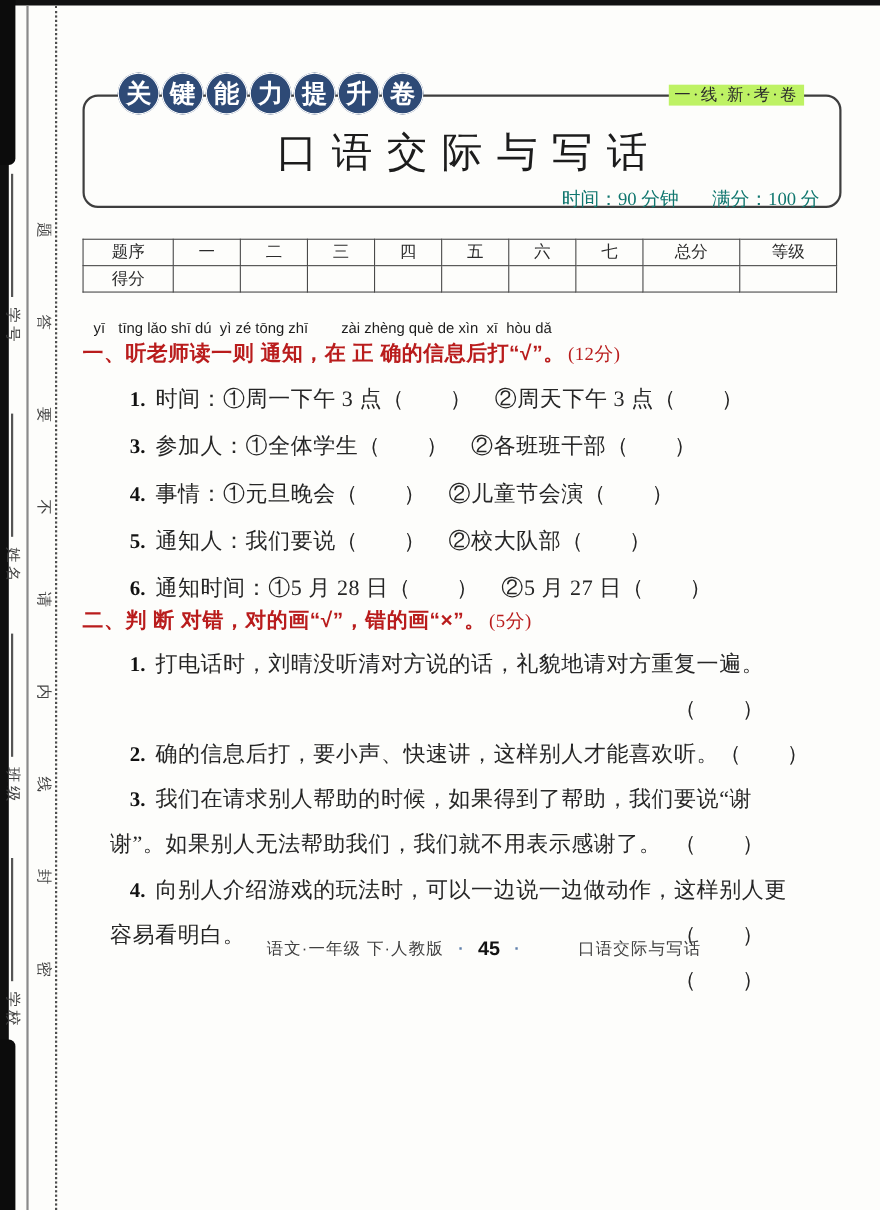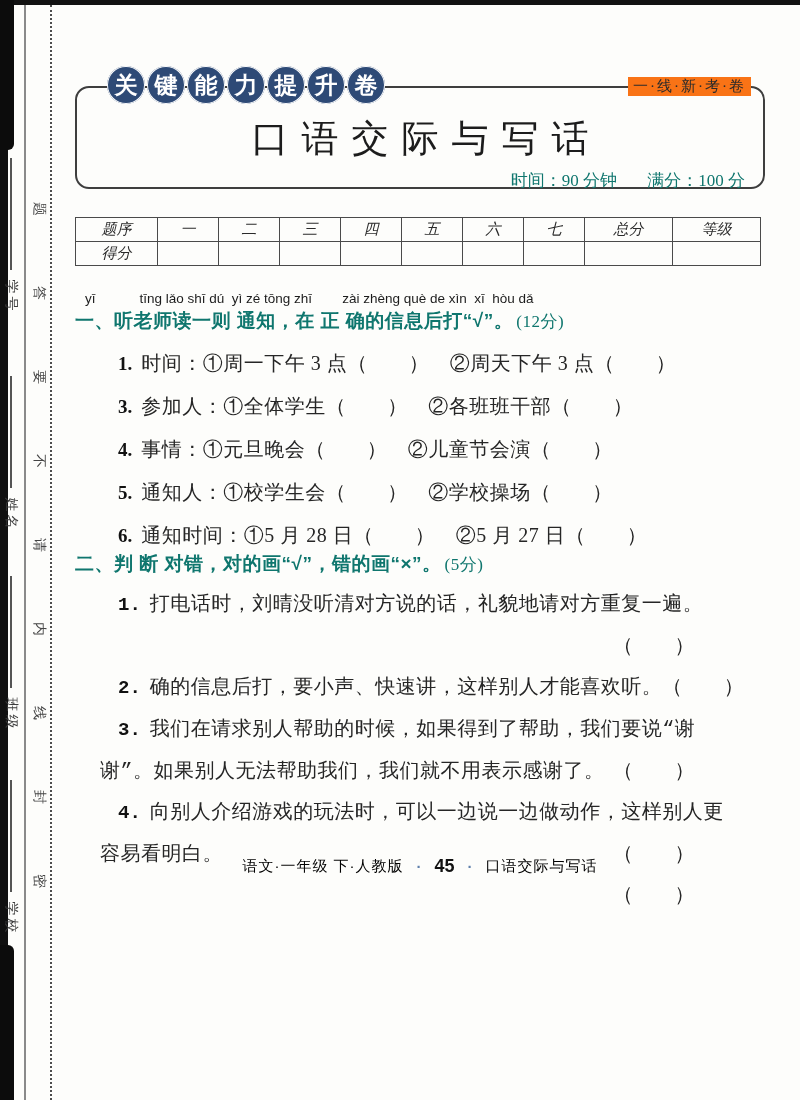--- a/index.html
+++ b/index.html
@@ -25,56 +25,56 @@
   .phrase-col .rot { font-size:14px; color:#444; }
 
   
   .content { position:absolute; left:75px; top:0; width:690px; }
 
   .header-box { position:relative; margin-top:86px; height:103px; border:2px solid #3e3e3e; border-radius:14px; }
   .badge { position:absolute; top:-22px; left:30px; display:flex; gap:2px; }
   .badge-char { display:flex; align-items:center; justify-content:center; width:38px; height:38px;
                 border-radius:50%; background:#2e4a76; color:#ffffff; font-size:23px; font-weight:bold;
                 font-family:"Liberation Serif", serif; box-shadow:0 0 0 1px #ffffff inset; }
-  .corner-label { position:absolute; top:-11px; right:12px; background:#f97316; padding:0 5px;
+  .corner-label { position:absolute; top:-11px; right:32px; background:#bef264; padding:0 5px;
                   font-size:15px; letter-spacing:2px; color:#2b2b2b; font-family:"Liberation Serif", serif; }
   .paper-title { padding-top:26px; text-align:center; font-family:"Liberation Sans", sans-serif;
                  font-weight:500; font-size:37px; letter-spacing:13px; color:#1c1c1c; text-indent:13px; }
   .time-row { margin-top:5px; text-align:right; padding-right:18px; font-size:17px; color:#0f766e; }
   .time-row span { margin-left:26px; }
 
   .score-table { width:686px; margin-top:28px; border-collapse:collapse; table-layout:fixed; }
   .score-table td { border:1.5px solid #4a4a4a; height:24px; text-align:center;
-                    font-size:15px; color:#2a2a2a; font-family:"Liberation Serif", serif;font-style:italic; }
+                    font-size:15px; color:#2a2a2a; font-family:"Liberation Serif", serif; }
 
   .pinyin { display:flex; align-items:flex-start; font-family:"Liberation Sans", sans-serif;
             font-size:13.5px; color:#1c1c1c; white-space:pre; }
   #pinyin1 { margin-top:25px; }
   #pinyin2 { margin-top:23px; }
-  .pseg0 { margin-left:10px; } .pseg1 { margin-left:44px; } .pseg2 { margin-left:30px; } .pseg3 { margin-left:96px; }
+  .pseg0 { margin-left:10px; } .pseg1 { margin-left:12px; } .pseg2 { margin-left:30px; } .pseg3 { margin-left:96px; }
   #pinyin2 .pseg2 { margin-left:46px; }
 
   .sec-heading { margin-top:2px; font-family:"Liberation Sans", sans-serif; font-weight:bold;
-                 font-size:19px; color:#0f766e; letter-spacing:0.5px; }
+                 font-size:19px; color:#b91c1c; letter-spacing:0.5px; }
   .score-note { font-family:"Liberation Serif", serif; font-weight:normal; font-size:17px; margin-left:3px; }
 
   #s1-items { margin-top:6px; }
   .s1-row { margin-top:16px; padding-left:43px; font-size:20px; color:#262626; line-height:26px; }
   .num { font-weight:bold; font-size:19px; margin-right:9px; color:#111; }
   .s1-row .txt, .s2-line .txt { letter-spacing:0.5px; }
 
   #s2-items { margin-top:12px; }
   .s2-line { position:relative; margin-top:14px; padding-left:25px; min-height:27px;
-             font-size:20px; color:#262626; line-height:27px;font-family:Liberation Mono, monospace; }
+             font-size:20px; color:#262626; line-height:27px; }
   .s2-line.first { padding-left:43px; }
   .bracket-abs { position:absolute; right:70px; top:0; letter-spacing:0.5px; }
 
   .footer { position:absolute; left:0; bottom:32px; width:690px; display:flex; justify-content:center;
             align-items:center; gap:13px; font-family:"Liberation Sans", sans-serif; font-size:15px; }
-  .f-blue { color:#000000; letter-spacing:1px; }
+  .f-blue { color:#404040; letter-spacing:1px;margin-left:40px; }
   .f-dot { color:#6080ac; font-weight:bold; }
   .f-page { color:#121212; font-weight:bold; font-size:18px; }
 </style>
 </head>
 <body>
 
 <div class="page">
 
   <div class="edge-top"></div>
   <div class="edge-left"></div>
@@ -167,21 +167,21 @@
       </table>
 
     <div class="pinyin" id="pinyin1"><span class="pseg0">yī</span><span class="pseg1">tīng lǎo shī dú  yì zé tōng zhī</span><span class="pseg2">zài zhèng què de xìn  xī  hòu dǎ</span></div>
     <div class="sec-heading">
       <span>一、听老师读一则 通知，在 正 确的信息后打“√”。</span><span class="score-note">(12分)</span>
     </div>
     <div id="s1-items">
         <div class="s1-row"><span class="num">1.</span><span class="txt">时间：①周一下午 3 点（　　）　②周天下午 3 点（　　）</span></div>
         <div class="s1-row"><span class="num">3.</span><span class="txt">参加人：①全体学生（　　）　②各班班干部（　　）</span></div>
         <div class="s1-row"><span class="num">4.</span><span class="txt">事情：①元旦晚会（　　）　②儿童节会演（　　）</span></div>
-        <div class="s1-row"><span class="num">5.</span><span class="txt">通知人：①校学生会（　　）　②学校操场（　　）</span></div>
+        <div class="s1-row"><span class="num">5.</span><span class="txt">通知人：我们要说（　　）　②校大队部（　　）</span></div>
         <div class="s1-row"><span class="num">6.</span><span class="txt">通知时间：①5 月 28 日（　　）　②5 月 27 日（　　）</span></div>
       </div>
 
     <div class="sec-heading">
       <span>二、判 断 对错，对的画“√”，错的画“×”。</span><span class="score-note">(5分)</span>
     </div>
     <div id="s2-items">
         <div class="s2-item">
           <div class="s2-line first"><span class="num">1.</span><span class="txt">打电话时，刘晴没听清对方说的话，礼貌地请对方重复一遍。</span></div>
           <div class="s2-line"><span class="txt"></span><span class="bracket-abs">（　　）</span></div>

